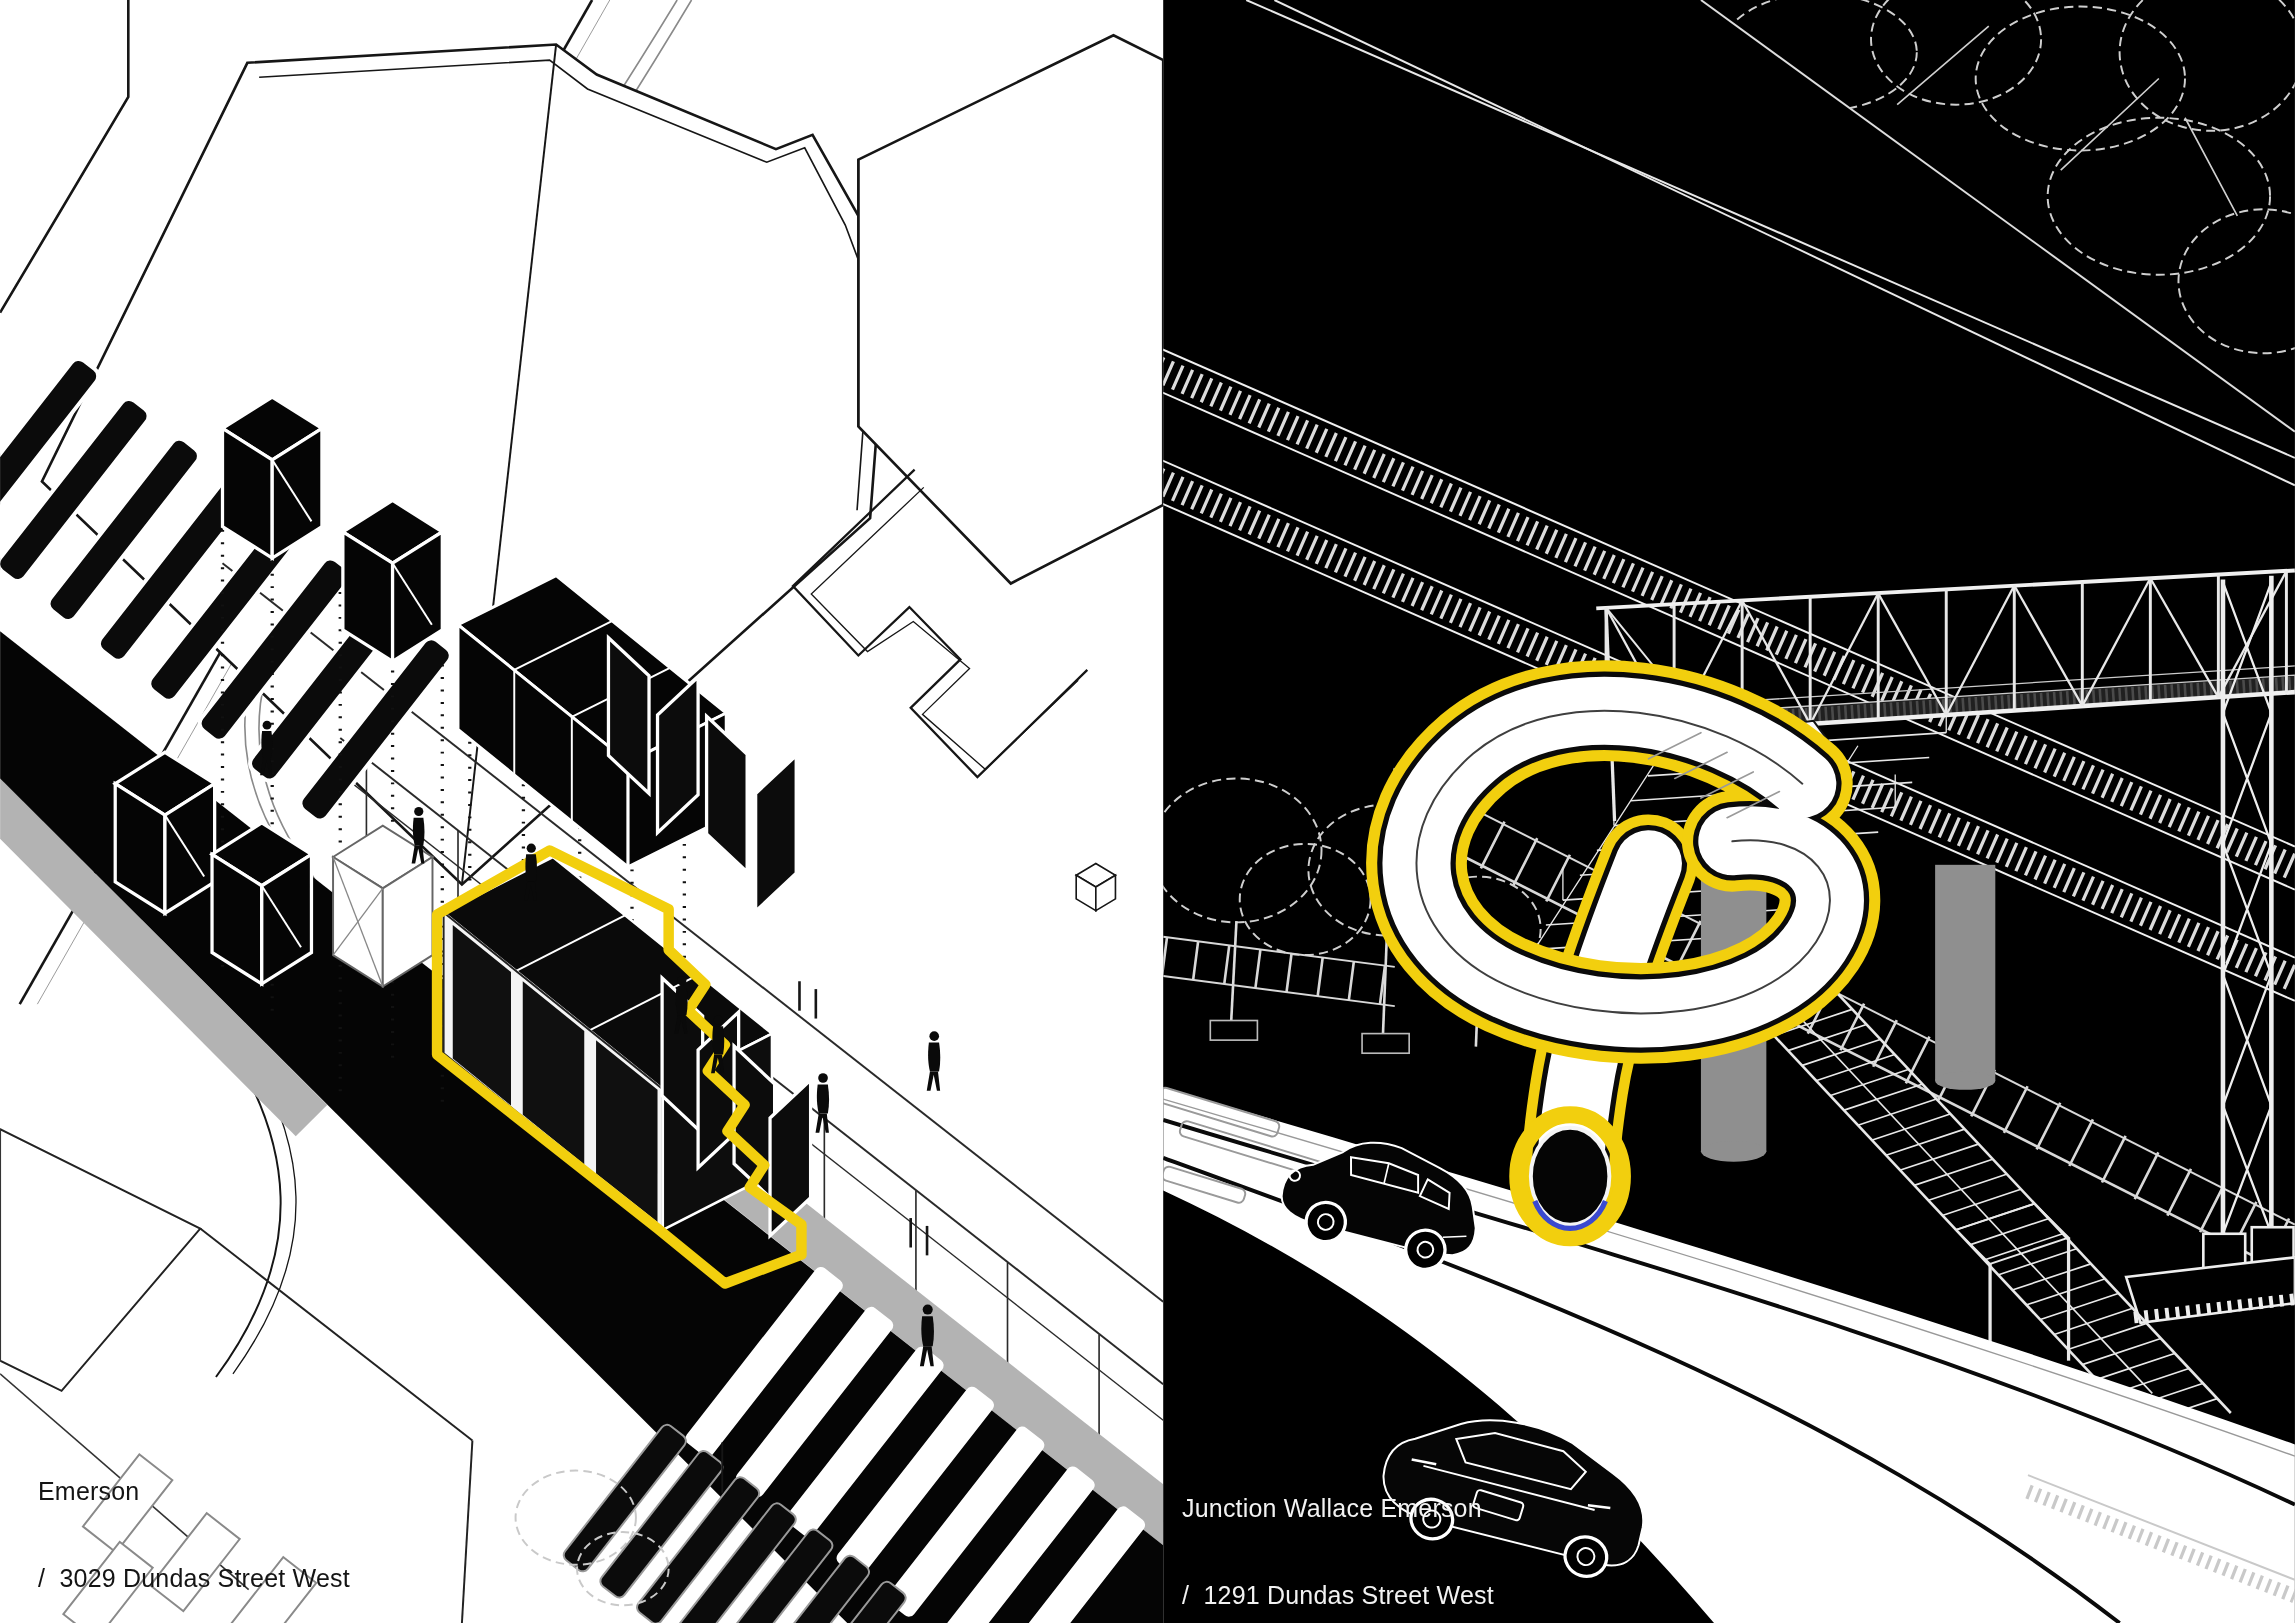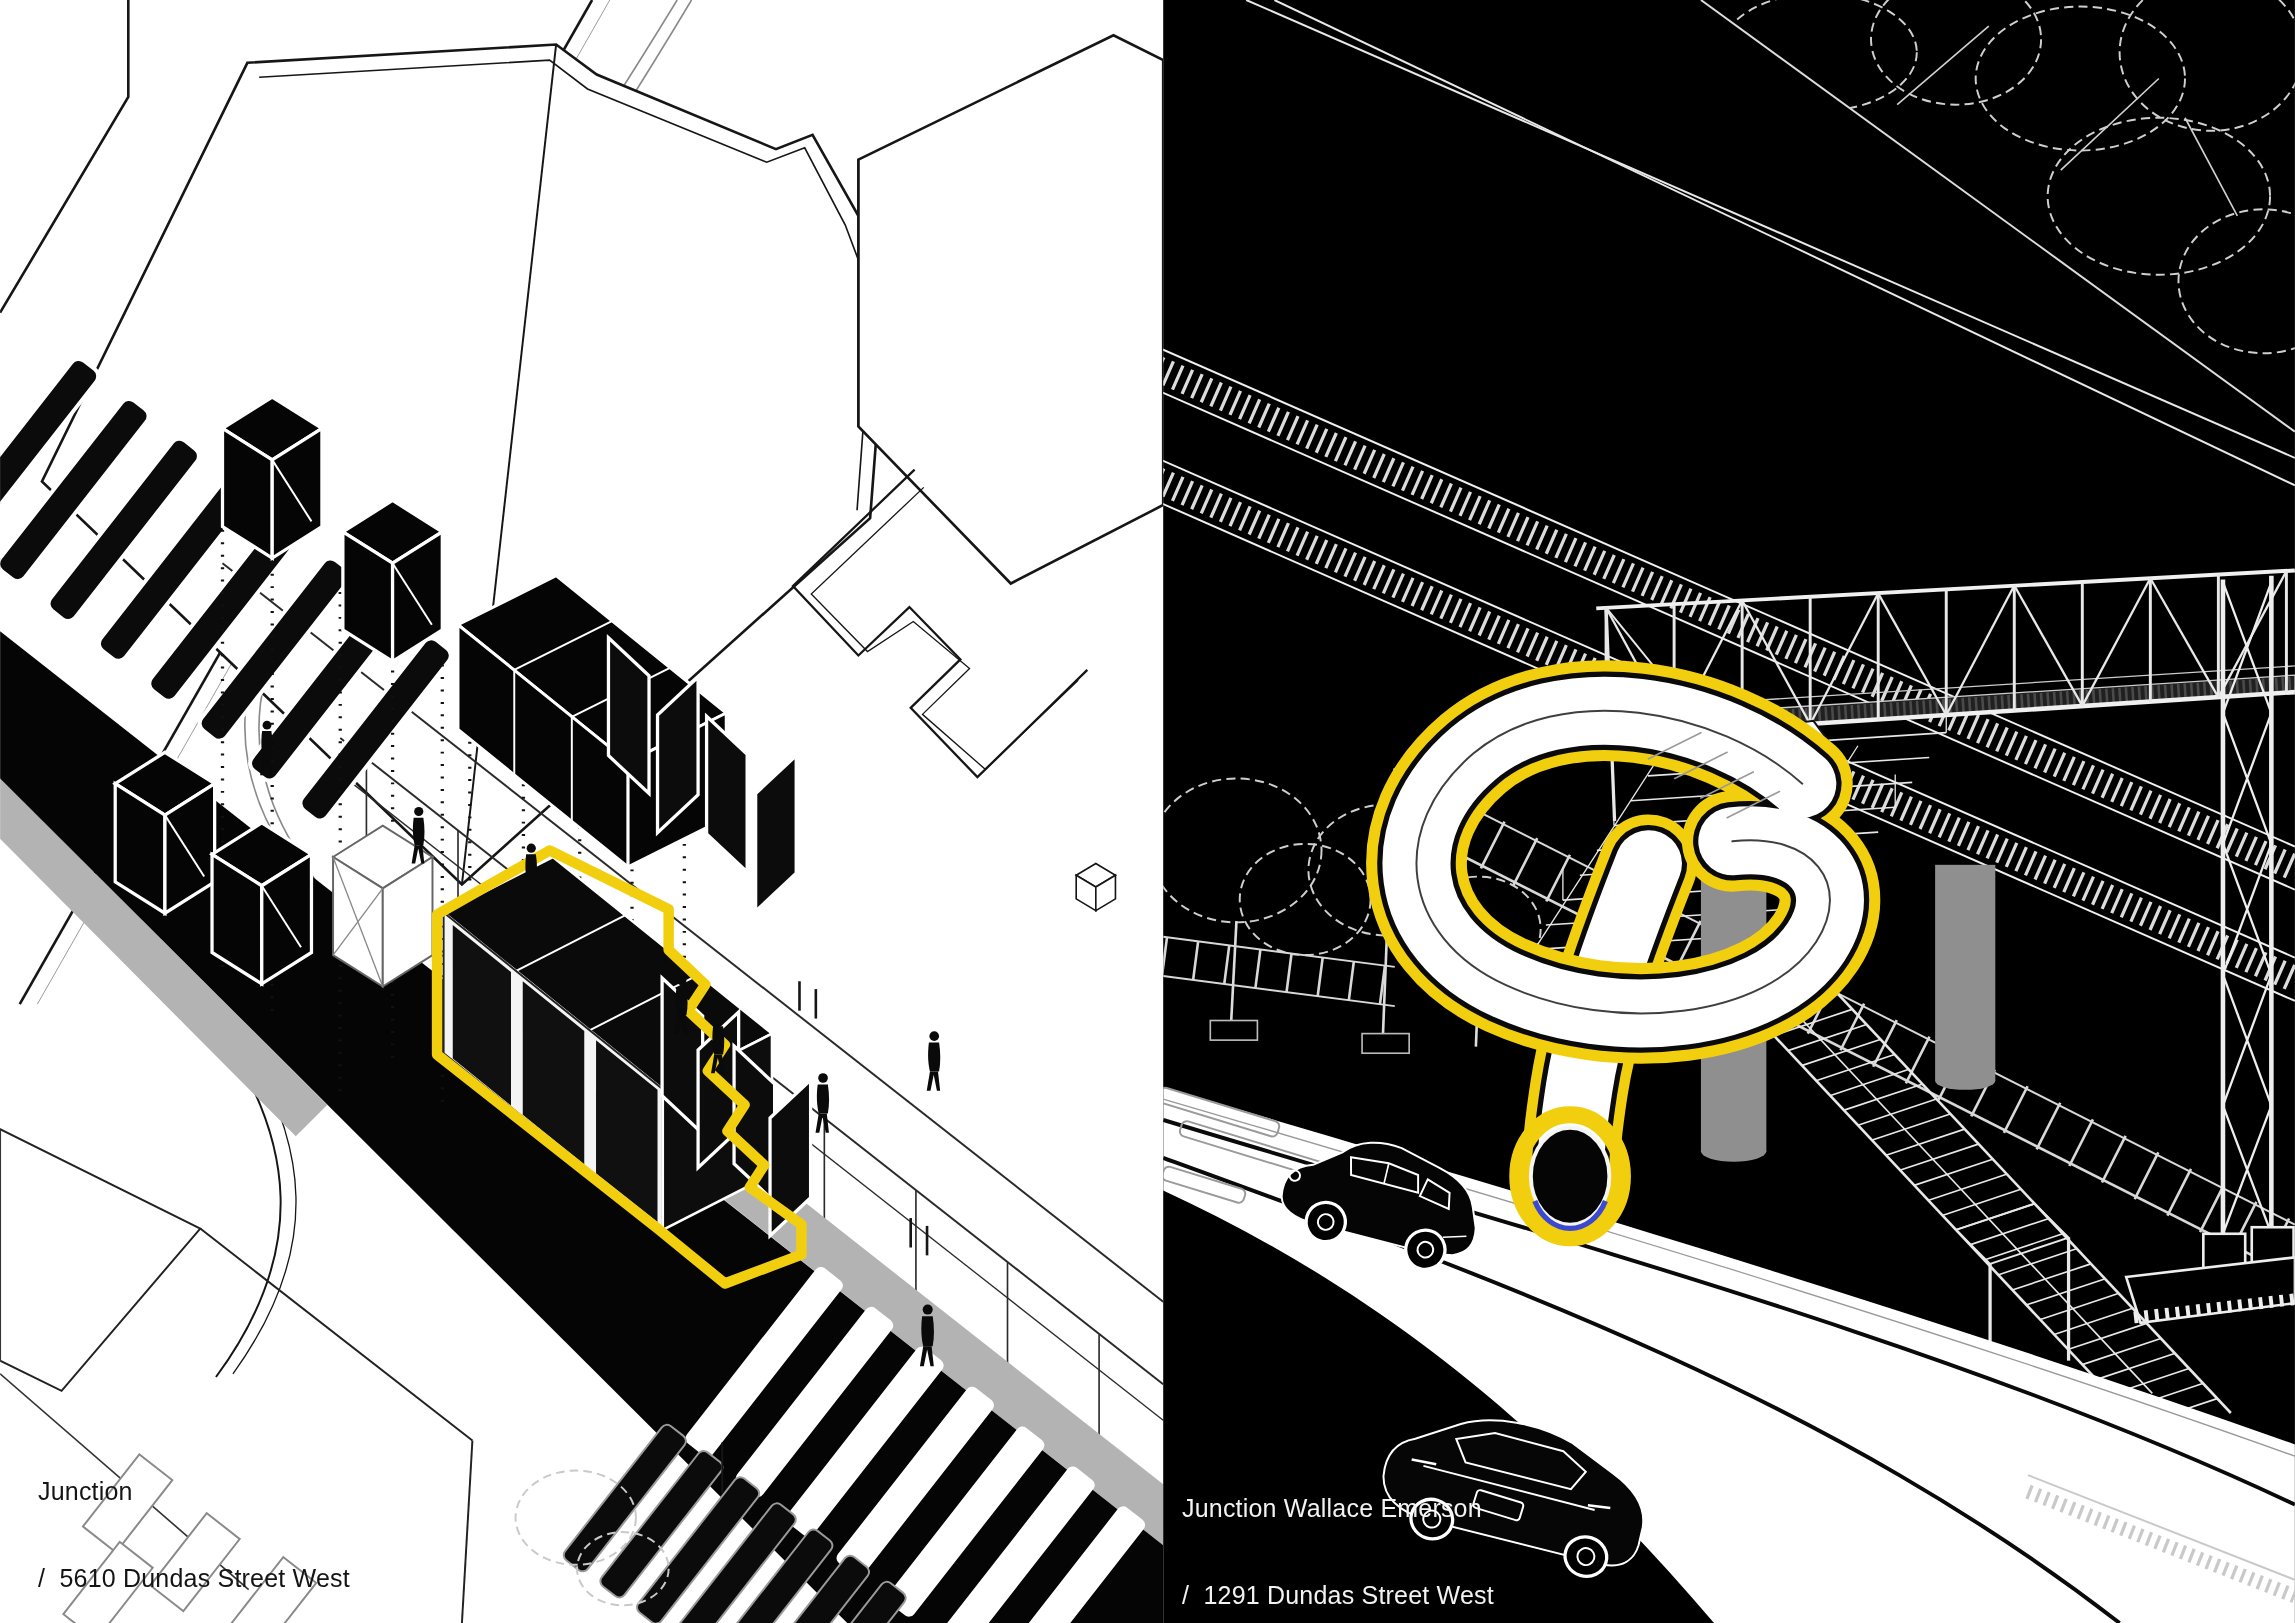--- a/index.html
+++ b/index.html
@@ -432,22 +432,22 @@
     <g stroke="#c9c9c9">
       <line x1="3100" y1="2255" x2="3508" y2="2415" stroke-width="3"></line>
       <line x1="3100" y1="2280" x2="3508" y2="2440" stroke-width="22" stroke-dasharray="5 9"></line>
     </g>
   </g>
 
   <line x1="1778" y1="0" x2="1778" y2="2481" stroke="none"></line>
 </svg>
 
 <div id="cap-left" class="caption">
-  <span class="ln">Junction</span>
-  <span class="ln">/  5610 Dundas Street West</span>
+  <span class="ln">Emerson</span>
+  <span class="ln">/  3029 Dundas Street West</span>
   
 </div>
 
 <div id="cap-right" class="caption">
   <span class="ln">Junction Wallace Emerson</span>
   <span class="ln">/  1291 Dundas Street West</span>
   
 </div>
 
 

